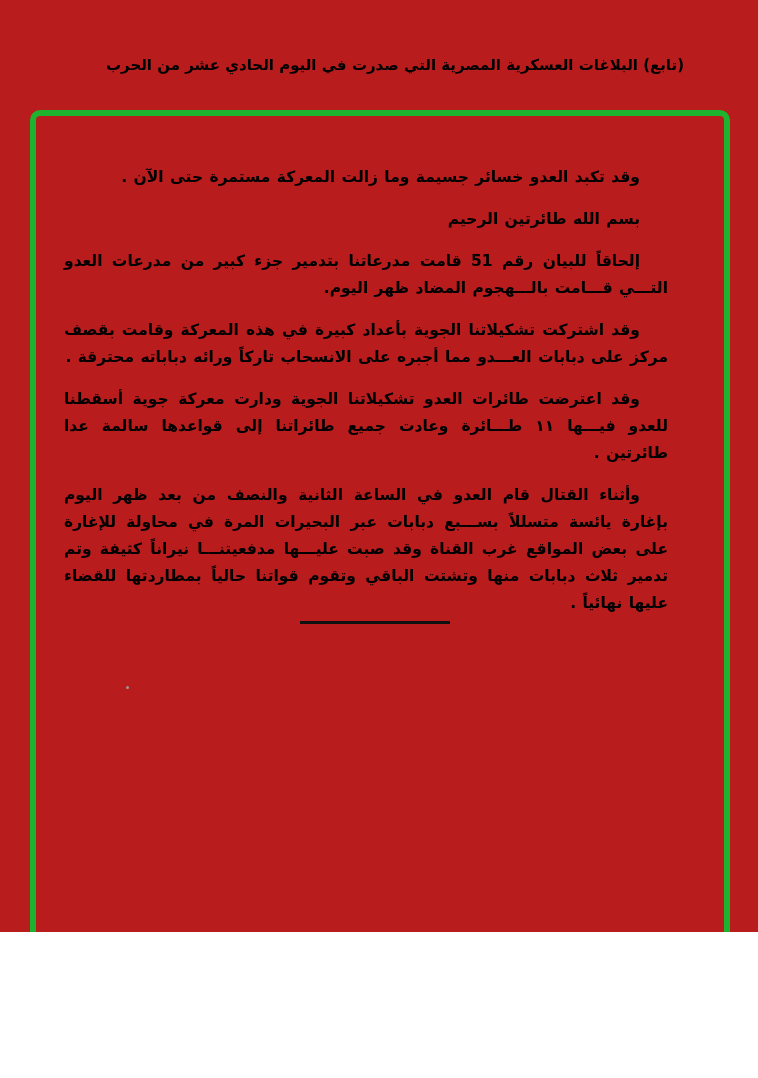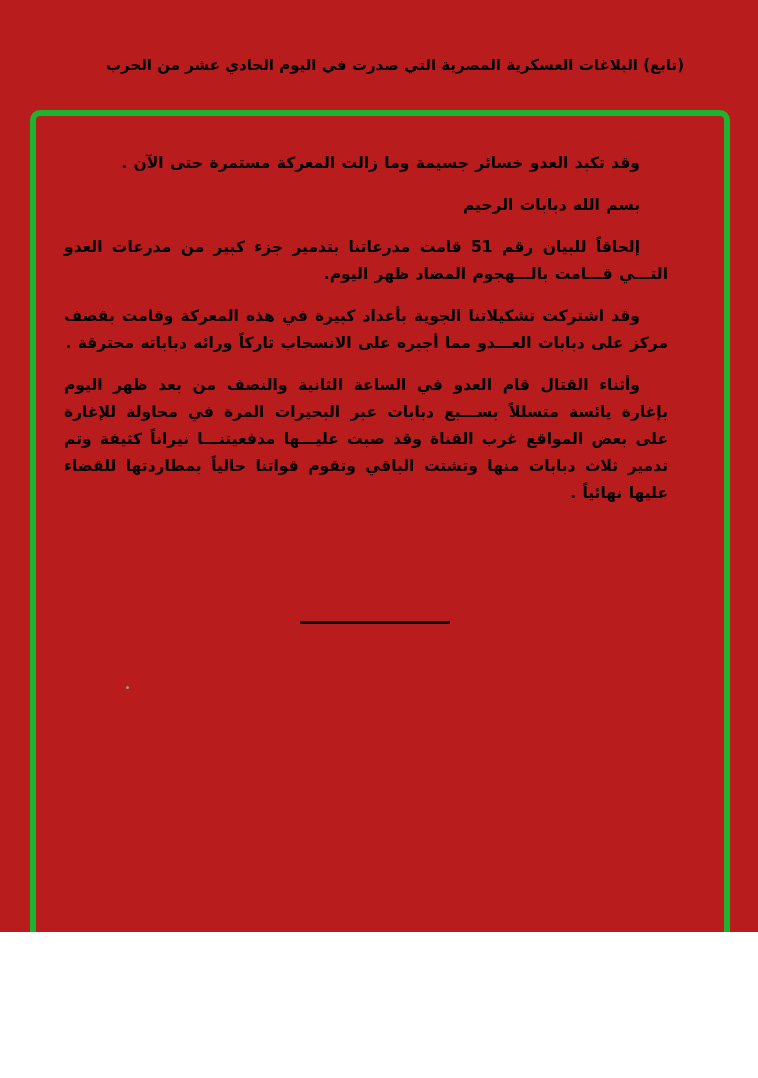--- a/index.html
+++ b/index.html
@@ -25,21 +25,21 @@
     font-weight: bold;
     line-height: 22px;
   }
   .bulletin-box {
     position: absolute;
     left: 30px; top: 110px;
     width: 700px; height: 927px;
     box-sizing: border-box;
     border: 6px solid #1db32f; 
     border-radius: 10px;
-    padding: 34px 56px 20px 28px;
+    padding: 48px 56px 20px 28px;
     background: transparent;
   }
   .para {
     direction: rtl;
     text-align: justify;
     text-align-last: right;
     font-size: 15.5px;
     font-weight: bold;
     line-height: 27px;
     margin: 0 0 15px 0;
@@ -70,23 +70,24 @@
 </style>
 </head>
 <body>
 
 <div class="page">
 
   <div class="doc-title">(تابع) البلاغات العسكرية المصرية التي صدرت في اليوم الحادي عشر من الحرب</div>
 
   <div class="bulletin-box" style="border-color: rgb(29, 179, 47);">
     <p class="para indent">وقد تكبد العدو خسائر جسيمة وما زالت المعركة مستمرة حتى الآن .</p>
-    <p class="para indent">بسم الله دبابات الرحيم</p>
+    <p class="para indent">بسم الله طائرتين الرحيم</p>
     <p class="para indent">إلحاقاً للبيان رقم 51 قامت مدرعاتنا بتدمير جزء كبير من مدرعات العدو التـــي قـــامت بالـــهجوم المضاد ظهر اليوم.</p>
     <p class="para indent">وقد اشتركت تشكيلاتنا الجوية بأعداد كبيرة في هذه المعركة وقامت بقصف مركز على دبابات العـــدو مما أجبره على الانسحاب تاركاً ورائه دباباته محترقة .</p>
+    <p class="para indent">وقد اعترضت طائرات العدو تشكيلاتنا الجوية ودارت معركة جوية أسقطنا للعدو فيـــها ١١ طـــائرة وعادت جميع طائراتنا إلى قواعدها سالمة عدا طائرتين .</p>
     <p class="para indent">وأثناء القتال قام العدو في الساعة الثانية والنصف من بعد ظهر اليوم بإغارة يائسة متسللاً بســـبع دبابات عبر البحيرات المرة في محاولة للإغارة على بعض المواقع غرب القناة وقد صبت عليـــها مدفعيتنـــا نيراناً كثيفة وتم تدمير ثلاث دبابات منها وتشتت الباقي وتقوم قواتنا حالياً بمطاردتها للقضاء عليها نهائياً .</p>
   </div>
 
   <div class="divider"></div>
 
   <div class="noise-dot"></div>
 
   <div class="page-number">٢</div>
 
 </div>

